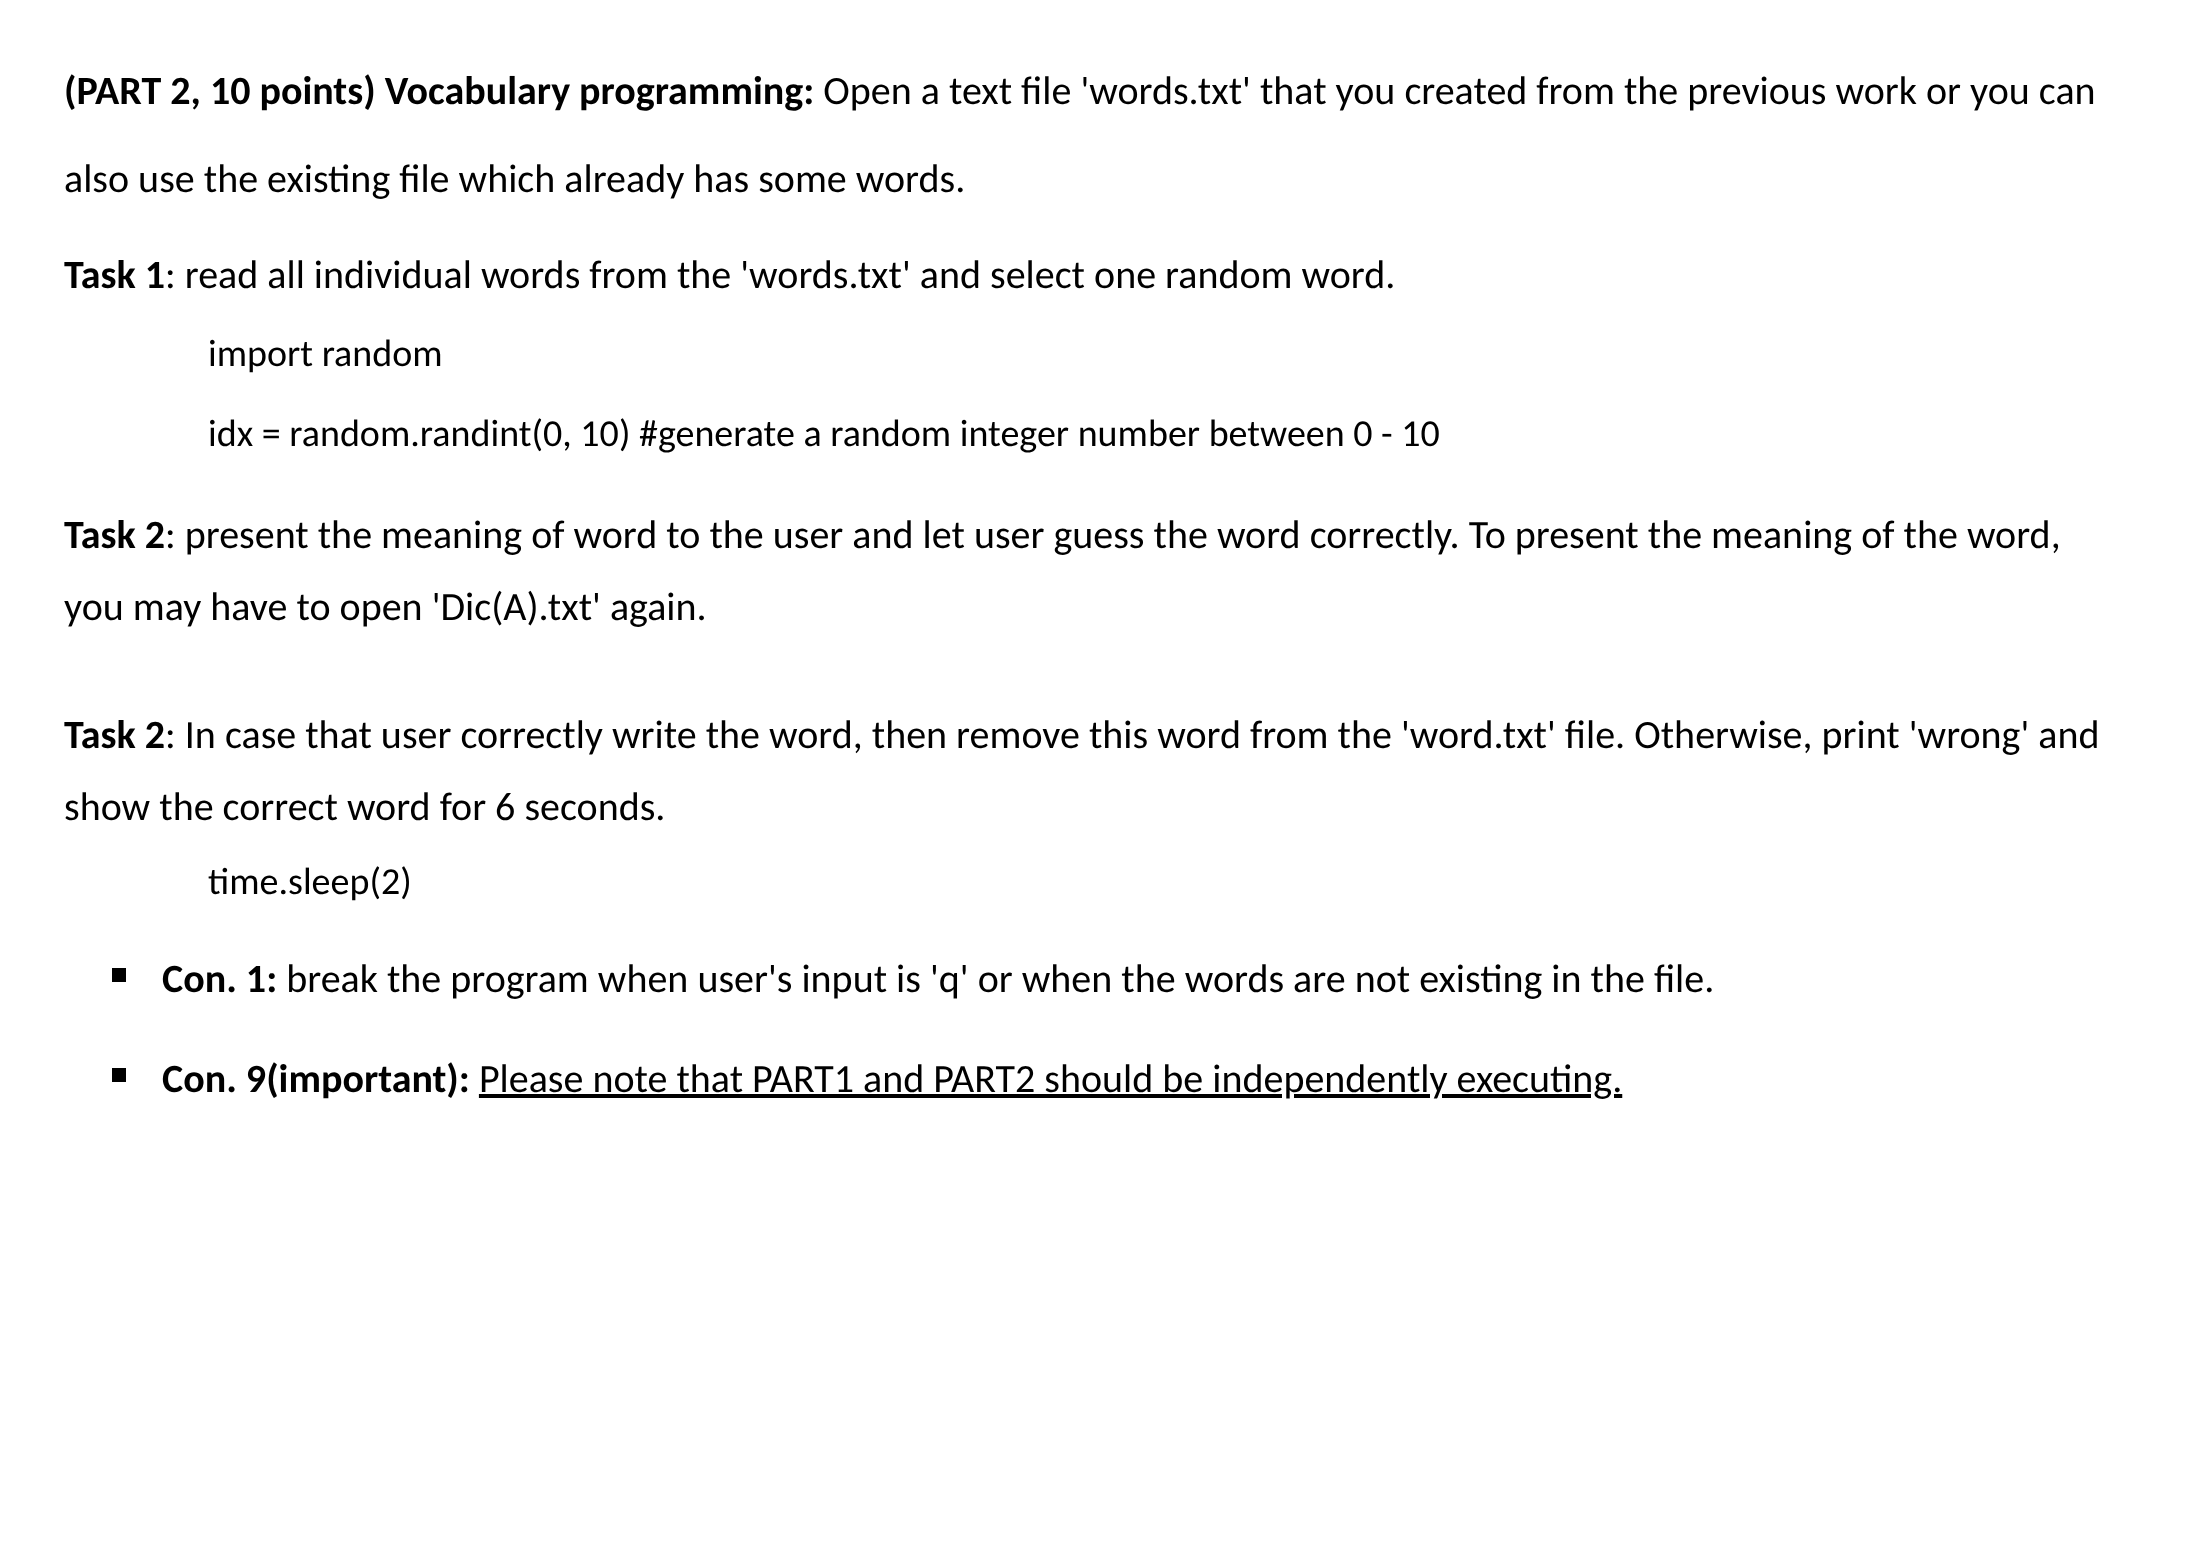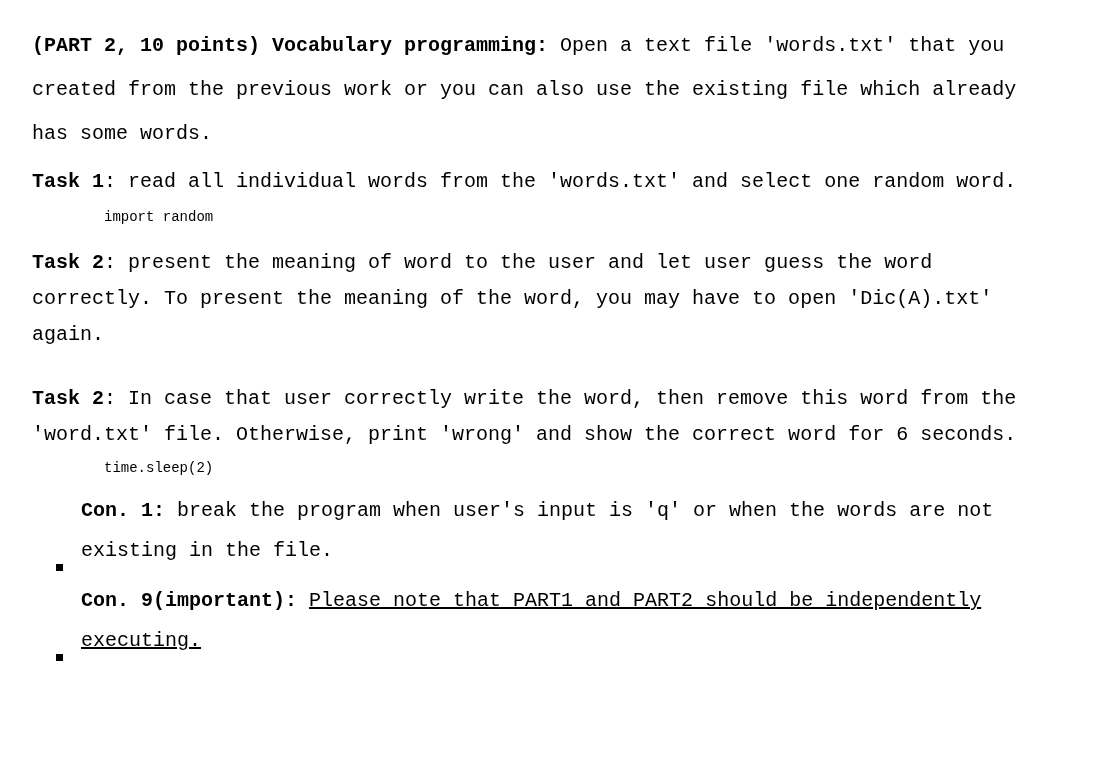--- a/index.html
+++ b/index.html
@@ -1,19 +1,18 @@
 <!DOCTYPE html>
 <html><head>
   <meta charset="utf-8">
   <style>
     * {
       margin: 0;
       padding: 0;
       box-sizing: border-box;
-      font-family: Liberation Mono, monospace;
     }
     body {
       width: 1096px;
       height: 784px;
       background: #ffffff;
       font-family: Calibri, Arial, sans-serif;
       color: #000000;
       padding: 24px 32px;
       font-size: 20px;
       line-height: 1.8;
@@ -26,37 +25,37 @@
     }
     .intro {
       margin-bottom: 8px;
       line-height: 2.2;
     }
     .task-line {
       margin-bottom: 4px;
     }
     .code-block {
       padding-left: 72px;
-      font-size: 14px;
+      font-size: 19px;
       line-height: 1.9;
       margin-bottom: 6px;
     }
     .code-line {
       margin-bottom: 4px;
     }
     .task2 {
       margin-top: 14px;
       margin-bottom: 28px;
     }
     .task3 {
       margin-bottom: 2px;
     }
     .bullet-row {
       display: flex;
-      align-items: flex-end;
+      align-items: flex-start;
       margin-top: 10px;
       margin-bottom: 4px;
     }
     .bullet {
       width: 7px;
       height: 7px;
       background: #000000;
       margin-top: 14px;
       margin-left: 24px;
       margin-right: 18px;
@@ -76,20 +75,21 @@
 <div class="intro">
   <span class="bold">(PART 2, 10 points) Vocabulary programming:</span><span> Open a text file 'words.txt' that you created from the previous work or you can also use the existing file which already has some words.</span>
 </div>
 
 <div class="para task-line">
   <span class="bold">Task 1</span><span>: read all individual words from the 'words.txt' and select one random word.</span>
 </div>
 
 <div class="code-block">
   <div class="code-line">import random</div>
+  <div class="code-line">idx = random.randint(0, 10) #generate a random integer number between 0 - 10</div>
 </div>
 
 <div class="para task2">
   <span class="bold">Task 2</span><span>: present the meaning of word to the user and let user guess the word correctly. To present the meaning of the word, you may have to open 'Dic(A).txt' again.</span>
 </div>
 
 <div class="para task3">
   <span class="bold">Task 2</span><span>: In case that user correctly write the word, then remove this word from the 'word.txt' file. Otherwise, print 'wrong' and show the correct word for 6 seconds.</span>
 </div>
 

